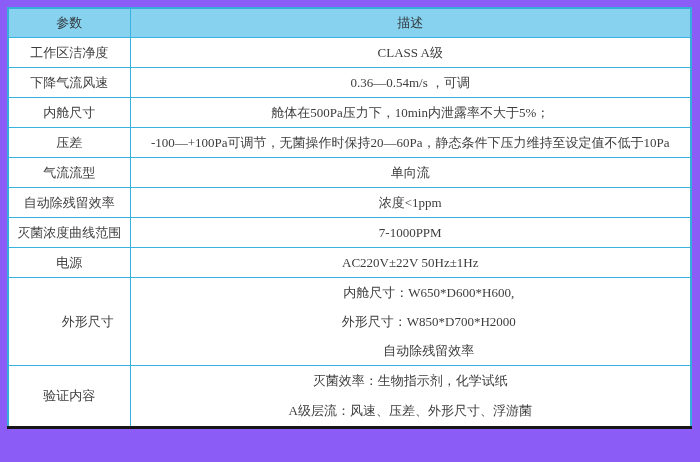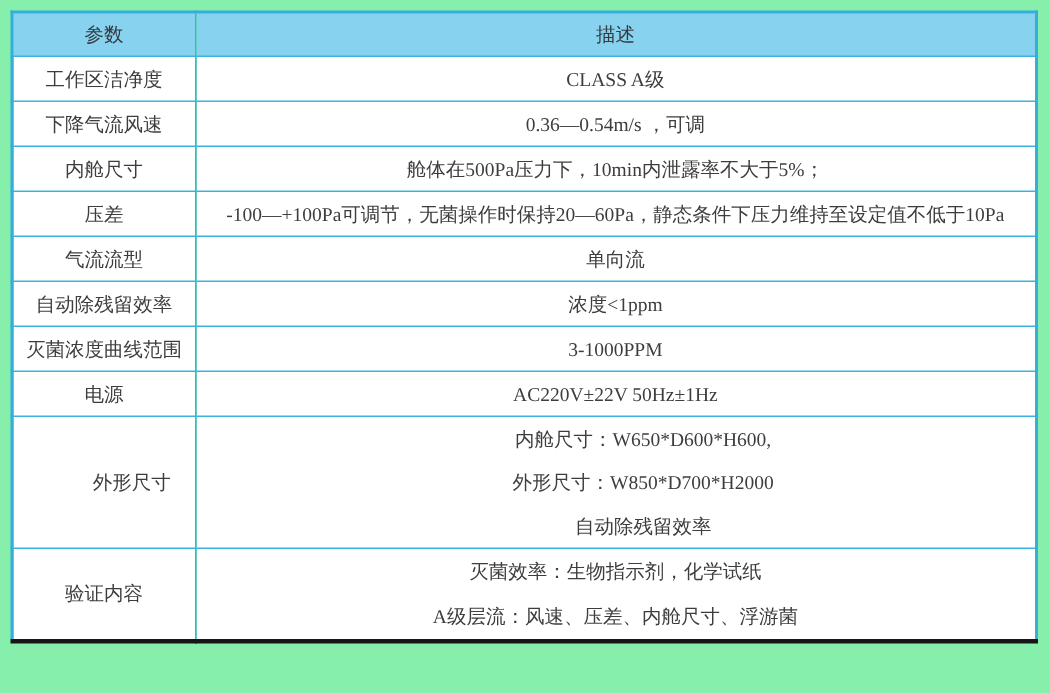--- a/index.html
+++ b/index.html
@@ -7,21 +7,21 @@
     padding: 0;
     background: #ffffff;
     width: 700px;
     height: 462px;
     font-family: "Liberation Serif", "DejaVu Serif", serif;
   }
   .page {
     position: relative;
     width: 700px;
     height: 462px;
-    background: #86efac;
+    background: #8b5cf6;
     overflow: hidden;
   }
   table.spec {
     position: absolute;
     left: 7px;
     top: 7px;
     width: 683px;
     border-collapse: collapse;
     table-layout: fixed;
     border-top: 2px solid #35aedd;
@@ -88,36 +88,36 @@
       <tr>
         <td>气流流型</td>
         <td>单向流</td>
       </tr>
       <tr>
         <td>自动除残留效率</td>
         <td>浓度&lt;1ppm</td>
       </tr>
       <tr>
         <td>灭菌浓度曲线范围</td>
-        <td>3-1000PPM</td>
+        <td>7-1000PPM</td>
       </tr>
       <tr>
         <td>电源</td>
         <td>AC220V±22V  50Hz±1Hz</td>
       </tr>
       <tr class="r-tall">
         <td>外形尺寸</td>
         <td class="multi">
           <div class="line">内舱尺寸：W650*D600*H600,</div>
           <div class="line">外形尺寸：W850*D700*H2000</div>
           <div class="line">自动除残留效率</div>
         </td>
       </tr>
       <tr class="r-mid">
         <td>验证内容</td>
         <td class="multi">
           <div class="line">灭菌效率：生物指示剂，化学试纸</div>
-          <div class="line">A级层流：风速、压差、内舱尺寸、浮游菌</div>
+          <div class="line">A级层流：风速、压差、外形尺寸、浮游菌</div>
         </td>
       </tr>
     </tbody>
   </table>
 </div>
 
 </body></html>

